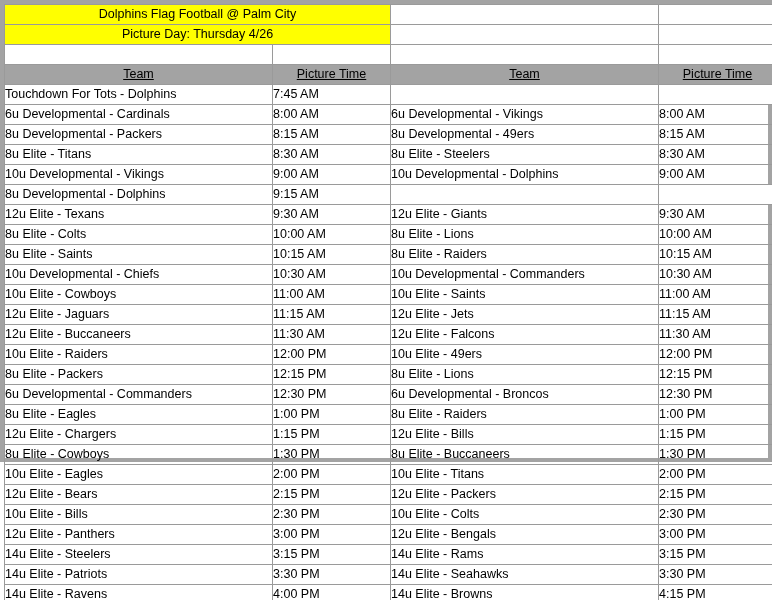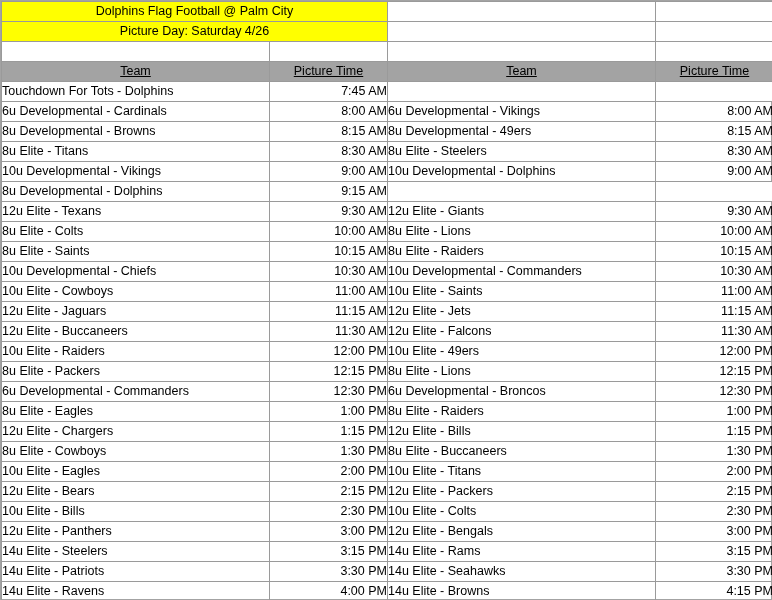--- a/index.html
+++ b/index.html
@@ -10,23 +10,23 @@
   body {
     width: 772px;
     height: 600px;
     font-family: "Liberation Sans", sans-serif;
     color: #000000;
     overflow: hidden;
   }
   .sheet {
     position: relative;
     width: 772px;
-    height: 600px;
+    height: 462px;
     box-sizing: border-box;
-    border: 1px solid #a3a3a3;
+    border: 4px solid #a3a3a3;
   }
   table.grid {
     border-collapse: collapse;
     table-layout: fixed;
     width: 770px;
   }
   table.grid td, table.grid th {
     border: 1px solid #9a9a9a;
     padding: 0;
     margin: 0;
@@ -55,42 +55,42 @@
     background: #a3a3a3;
     text-align: center;
     font-weight: bold;
     height: 22px;
     line-height: 22px;
     font-size: 12.5px;
   }
   .hdr .u { text-decoration: underline; }
 
   .team { }
-  .time { text-align: right; }
+  .time { text-align: left; }
   .empty { background: #ffffff; }
 </style>
 </head>
 <body>
 
 <div class="sheet">
   <table class="grid">
     <colgroup>
       <col class="c-team">
       <col class="c-time">
       <col class="c-team">
       <col class="c-time">
     </colgroup>
     <tbody>
       <tr>
         <td class="title-cell" colspan="2">Dolphins Flag Football @ Palm City</td>
         <td class="blank-cell"></td>
         <td class="blank-cell"></td>
       </tr>
       <tr>
-        <td class="title-cell" colspan="2">Picture Day:  Saturday 4/26</td>
+        <td class="title-cell" colspan="2">Picture Day:  Thursday 4/26</td>
         <td class="blank-cell"></td>
         <td class="blank-cell"></td>
       </tr>
       <tr class="spacer-row">
         <td class="blank-cell"></td>
         <td class="blank-cell"></td>
         <td class="blank-cell"></td>
         <td class="blank-cell"></td>
       </tr>
       <tr class="hdr">
@@ -105,21 +105,21 @@
           <td class="team empty"></td>
           <td class="time empty"></td>
         </tr>
         <tr>
           <td class="team">6u Developmental - Cardinals</td>
           <td class="time">8:00 AM</td>
           <td class="team">6u Developmental - Vikings</td>
           <td class="time">8:00 AM</td>
         </tr>
         <tr>
-          <td class="team">8u Developmental - Browns</td>
+          <td class="team">8u Developmental - Packers</td>
           <td class="time">8:15 AM</td>
           <td class="team">8u Developmental - 49ers</td>
           <td class="time">8:15 AM</td>
         </tr>
         <tr>
           <td class="team">8u Elite - Titans</td>
           <td class="time">8:30 AM</td>
           <td class="team">8u Elite - Steelers</td>
           <td class="time">8:30 AM</td>
         </tr>

